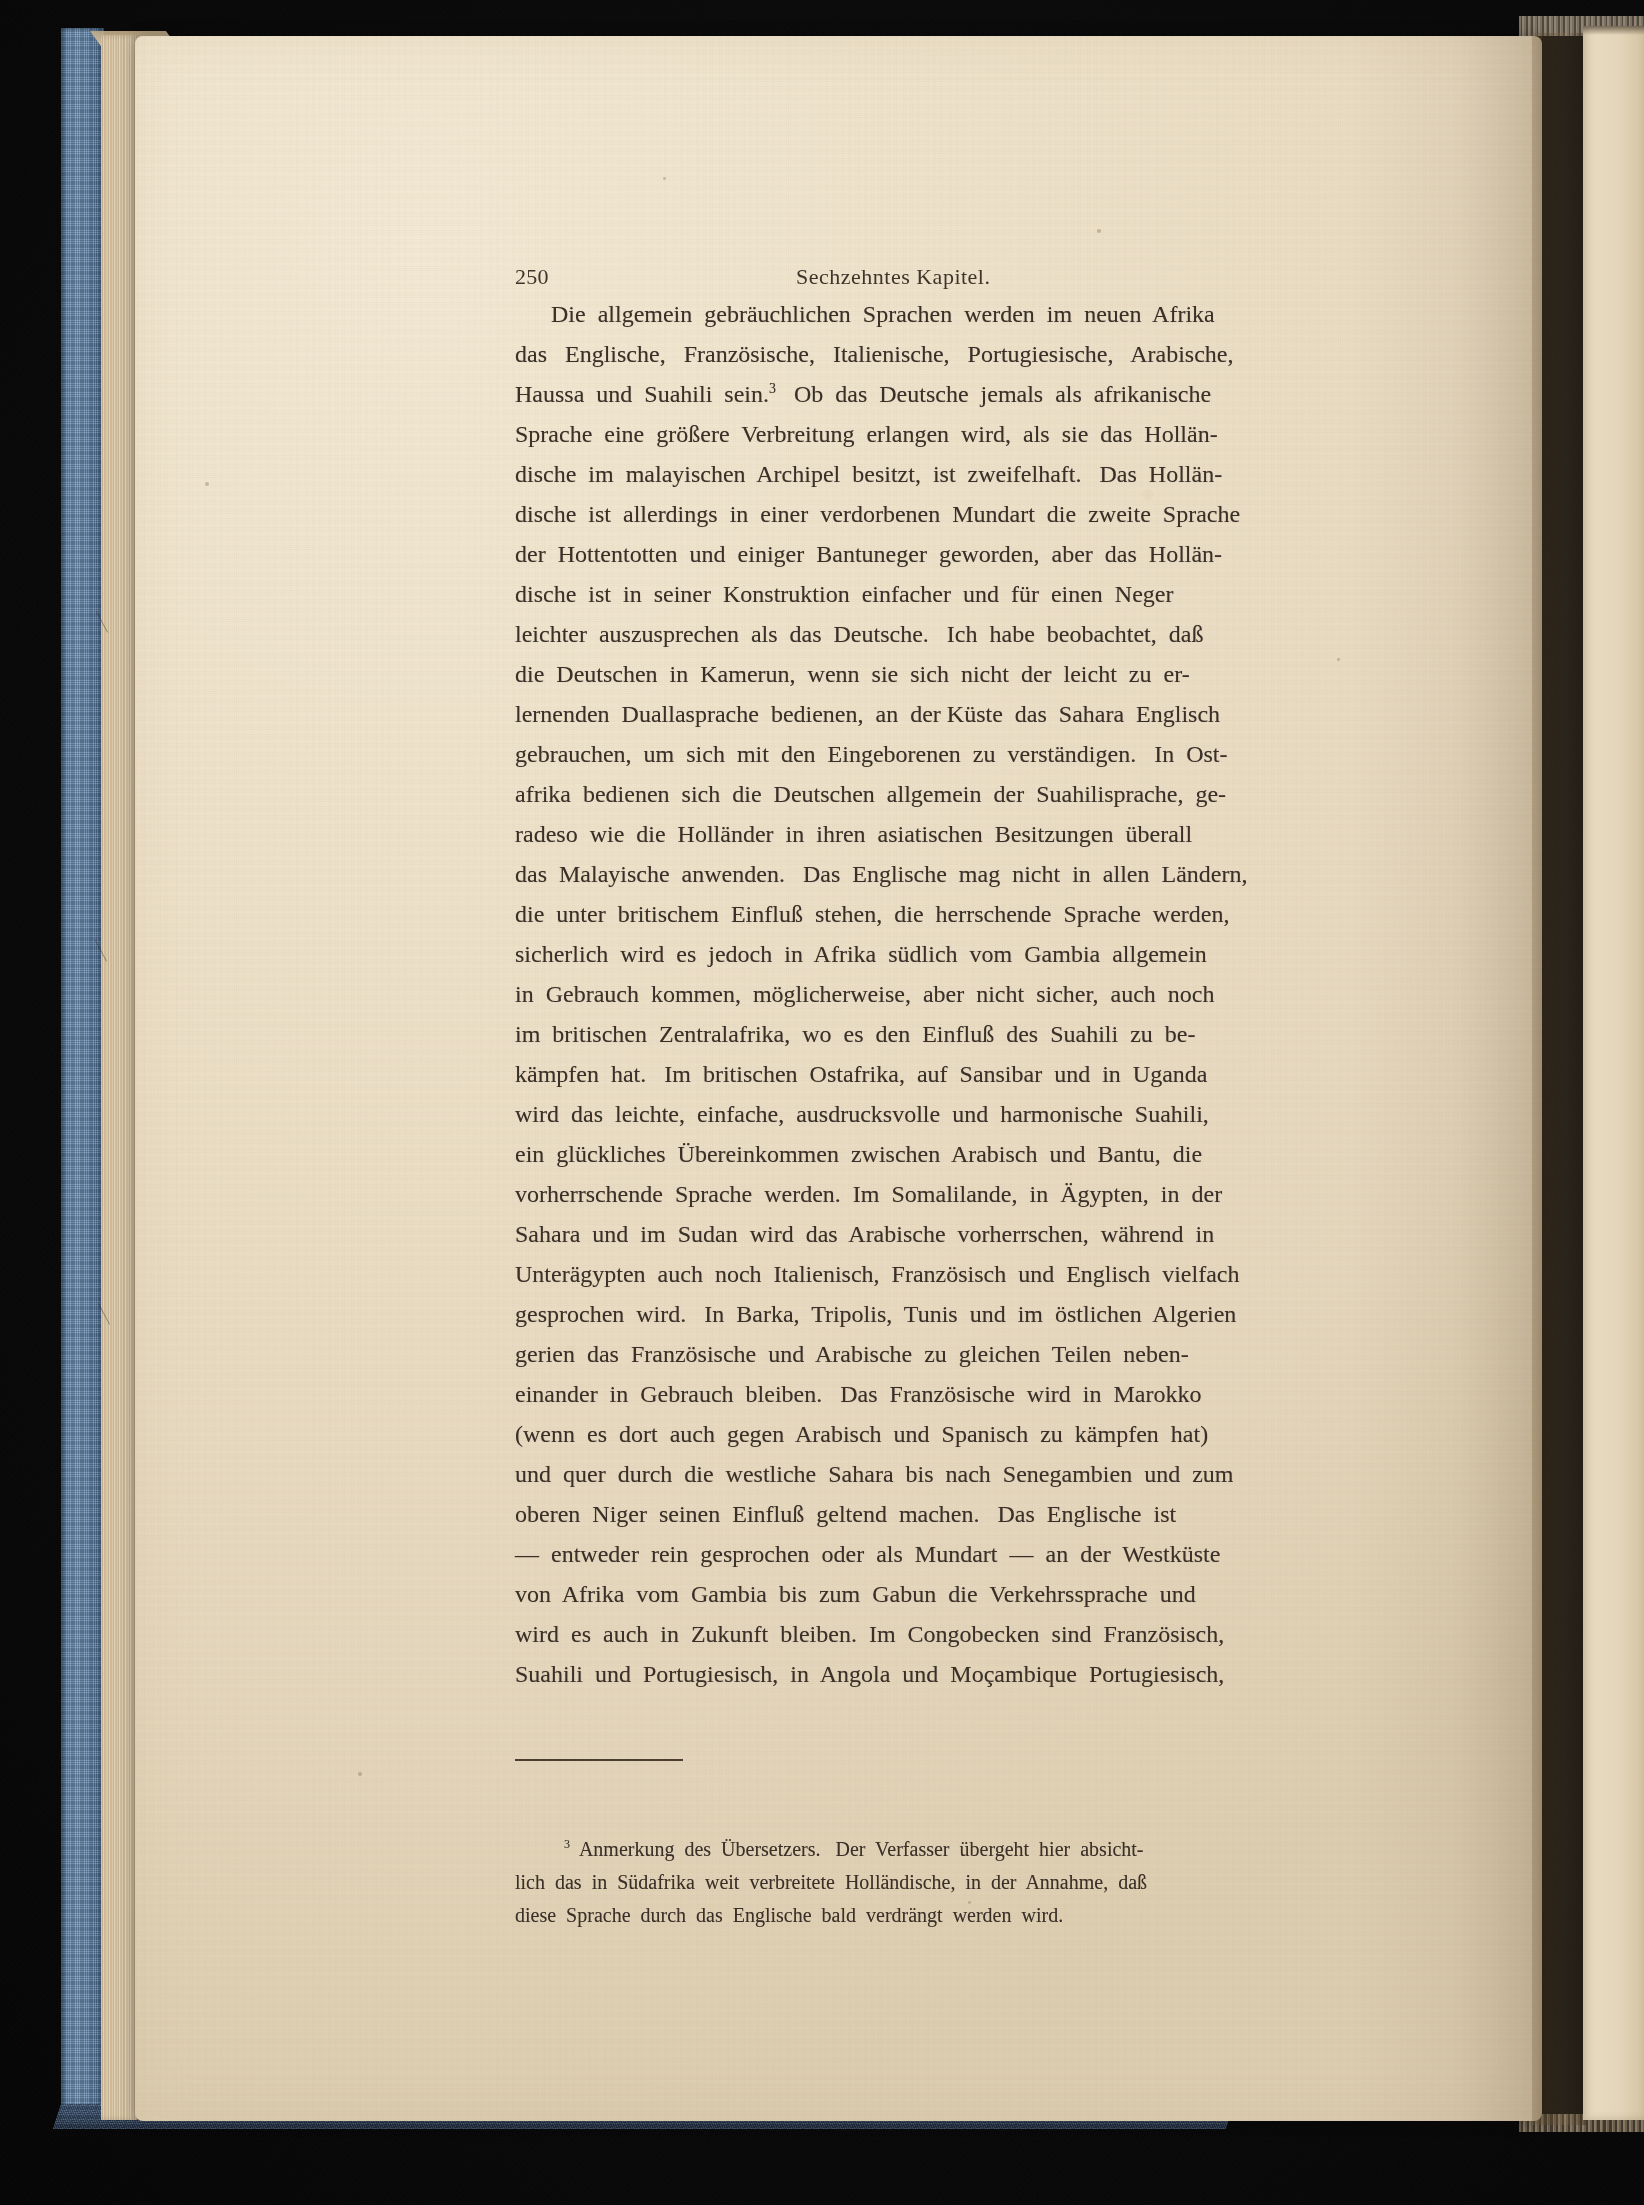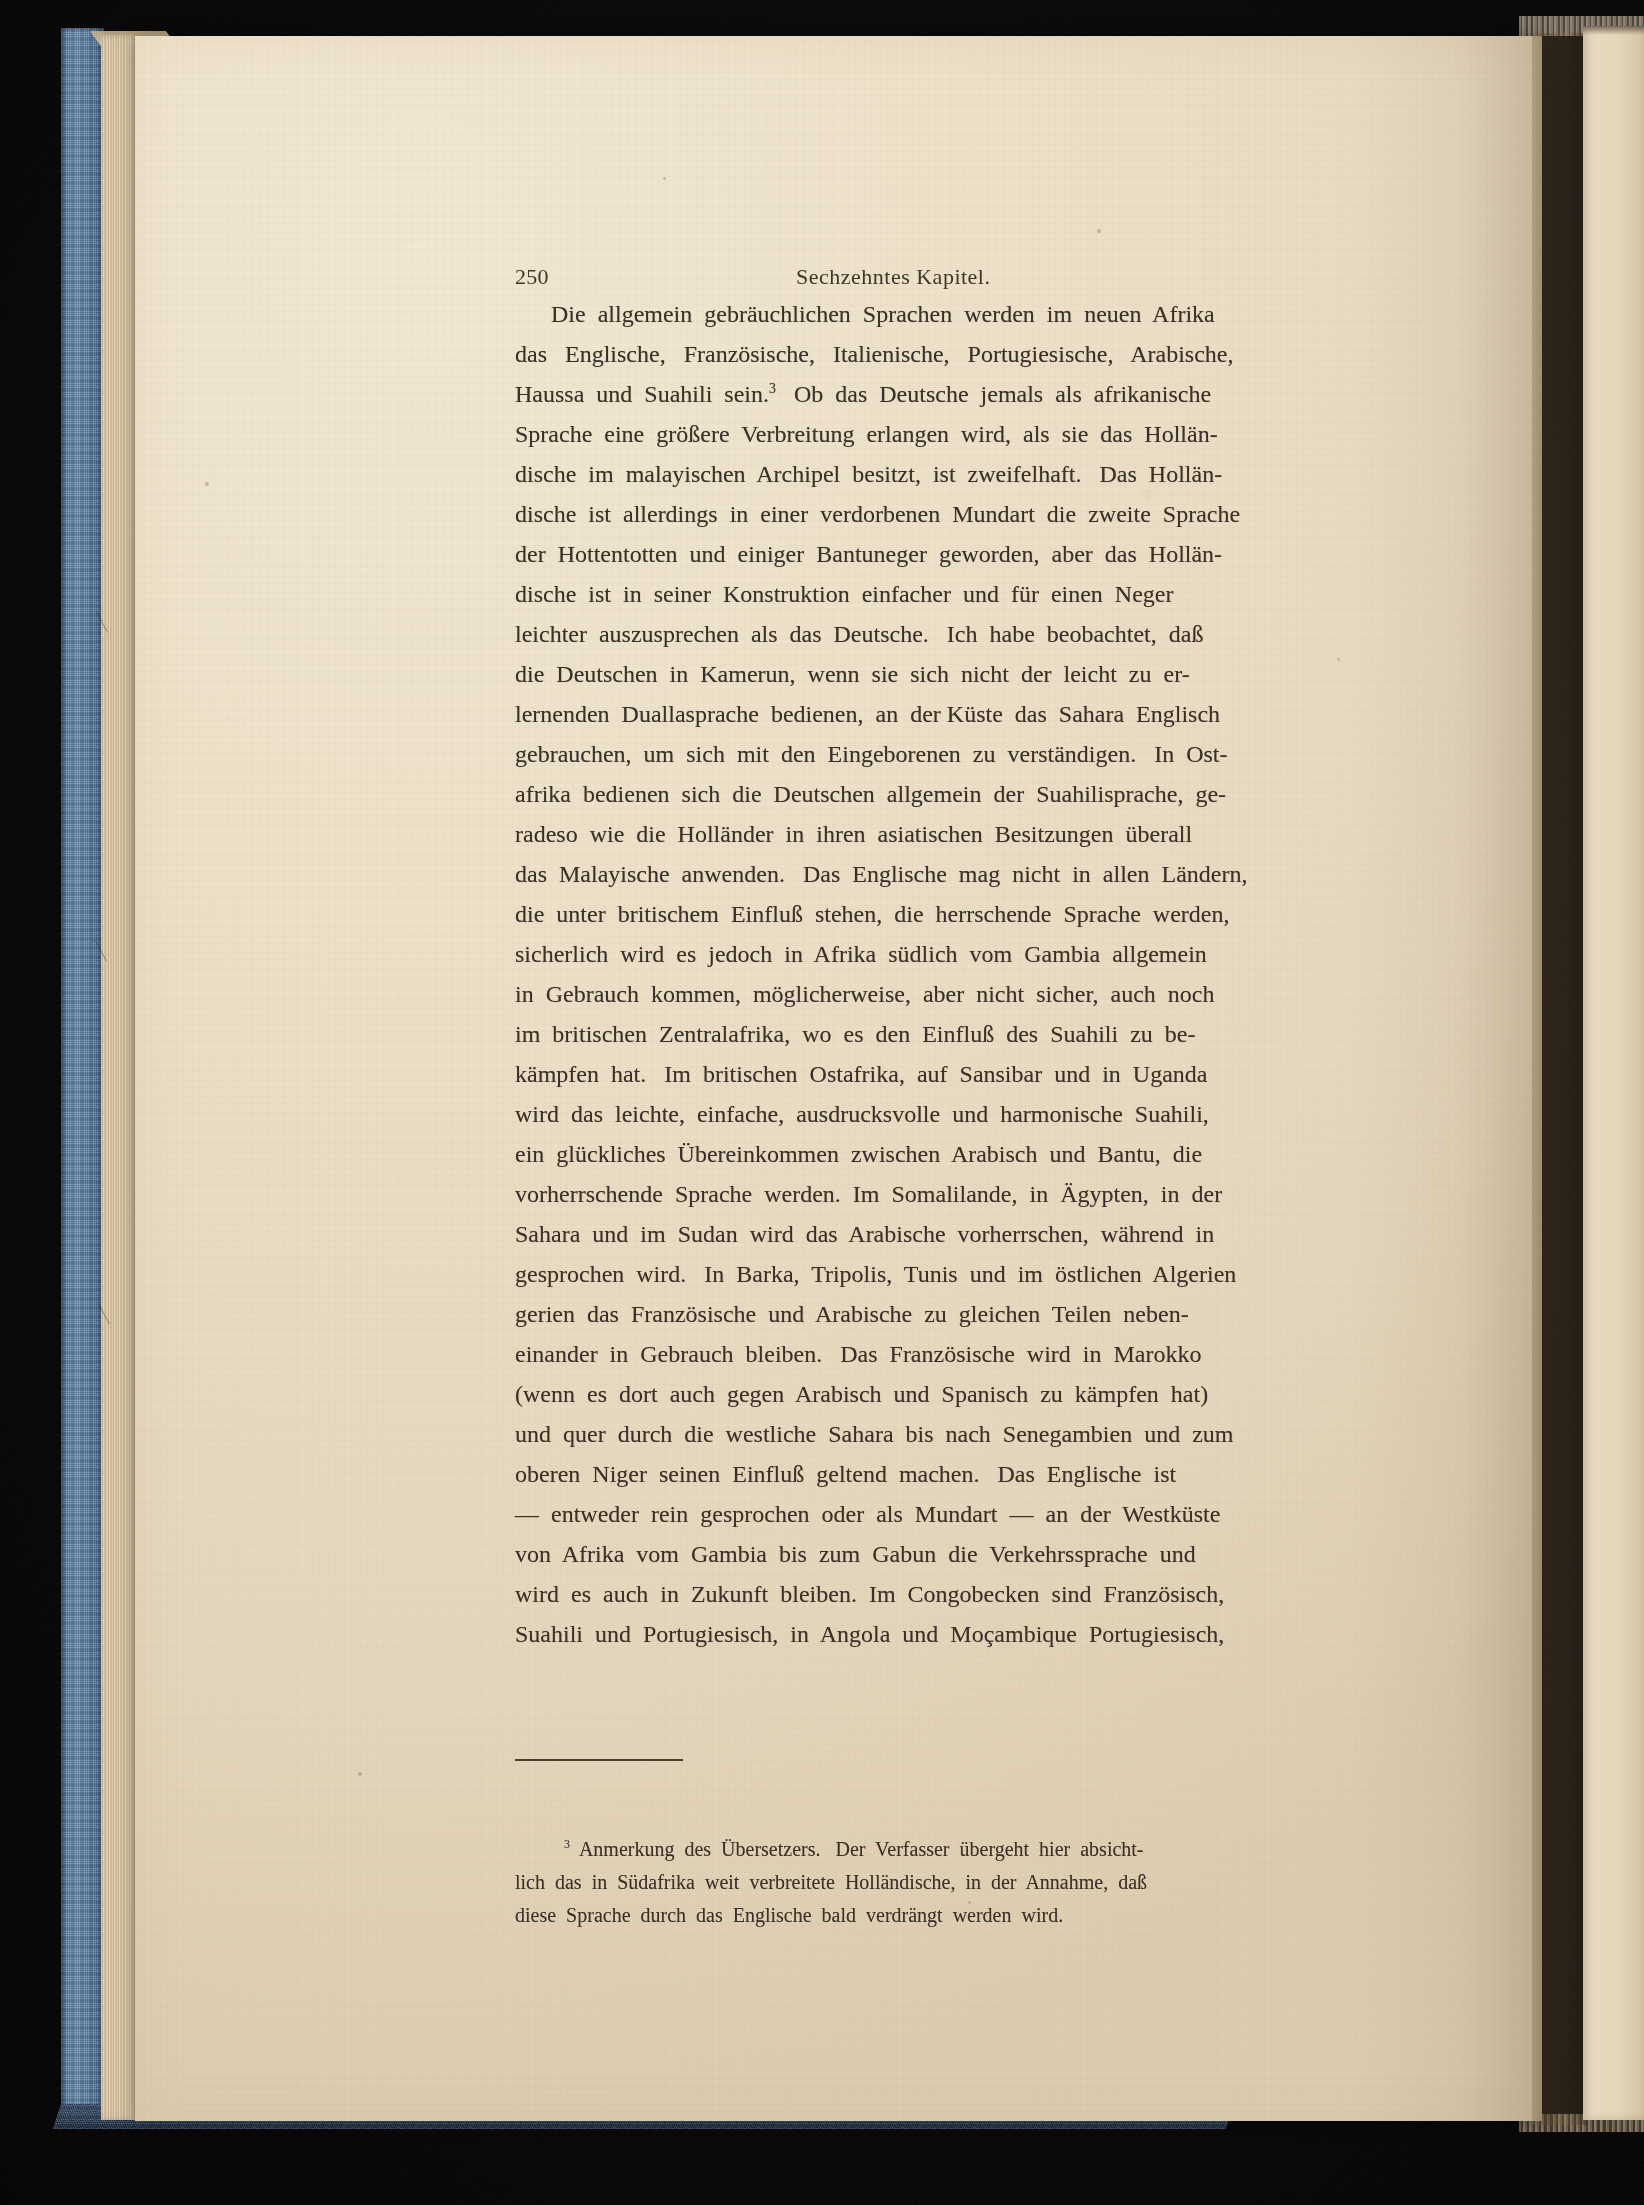--- a/index.html
+++ b/index.html
@@ -95,20 +95,21 @@
     position: absolute;
     left: 135px;
     top: 36px;
     width: 1407px;
     height: 2085px;
     background:
       radial-gradient(120% 90% at 20% 10%, #f2e8d3 0%, #ece0c8 38%, #e4d6bc 78%, #dccdb0 100%);
     box-shadow:
       0 0 15.2px rgba(0,0,0,.30),
       inset 0 0 47px rgba(190,168,132,.16);
+    border-radius: 8px;
   }
   
   .page::before {
     content: "";
     position: absolute;
     inset: 0;
     pointer-events: none;
     background-image:
       repeating-linear-gradient(0deg, rgba(150,125,90,0.035) 0 0.6px, rgba(0,0,0,0) 0.6px 1.8px),
       repeating-linear-gradient(90deg, rgba(150,125,90,0.028) 0 0.6px, rgba(0,0,0,0) 0.6px 2.3px),
@@ -324,20 +325,21 @@
         <span class="ln">das  Malayische  anwenden.   Das  Englische  mag  nicht  in  allen  Ländern,</span>
         <span class="ln">die  unter  britischem  Einfluß  stehen,  die  herrschende  Sprache  werden,</span>
         <span class="ln">sicherlich  wird  es  jedoch  in  Afrika  südlich  vom  Gambia  allgemein</span>
         <span class="ln">in  Gebrauch  kommen,  möglicherweise,  aber  nicht  sicher,  auch  noch</span>
         <span class="ln">im  britischen  Zentralafrika,  wo  es  den  Einfluß  des  Suahili  zu  be-</span>
         <span class="ln">kämpfen  hat.   Im  britischen  Ostafrika,  auf  Sansibar  und  in  Uganda</span>
         <span class="ln">wird  das  leichte,  einfache,  ausdrucksvolle  und  harmonische  Suahili,</span>
         <span class="ln">ein  glückliches  Übereinkommen  zwischen  Arabisch  und  Bantu,  die</span>
         <span class="ln">vorherrschende  Sprache  werden.  Im  Somalilande,  in  Ägypten,  in  der</span>
         <span class="ln">Sahara  und  im  Sudan  wird  das  Arabische  vorherrschen,  während  in</span>
+        <span class="ln">Unterägypten  auch  noch  Italienisch,  Französisch  und  Englisch  vielfach</span>
         <span class="ln">gesprochen  wird.   In  Barka,  Tripolis,  Tunis  und  im  östlichen  Algerien</span>
         <span class="ln">gerien  das  Französische  und  Arabische  zu  gleichen  Teilen  neben-</span>
         <span class="ln">einander  in  Gebrauch  bleiben.   Das  Französische  wird  in  Marokko</span>
         <span class="ln">(wenn  es  dort  auch  gegen  Arabisch  und  Spanisch  zu  kämpfen  hat)</span>
         <span class="ln">und  quer  durch  die  westliche  Sahara  bis  nach  Senegambien  und  zum</span>
         <span class="ln">oberen  Niger  seinen  Einfluß  geltend  machen.   Das  Englische  ist</span>
         <span class="ln">—  entweder  rein  gesprochen  oder  als  Mundart  —  an  der  Westküste</span>
         <span class="ln">von  Afrika  vom  Gambia  bis  zum  Gabun  die  Verkehrssprache  und</span>
         <span class="ln">wird  es  auch  in  Zukunft  bleiben.  Im  Congobecken  sind  Französisch,</span>
         <span class="ln">Suahili  und  Portugiesisch,  in  Angola  und  Moçambique  Portugiesisch,</span>

